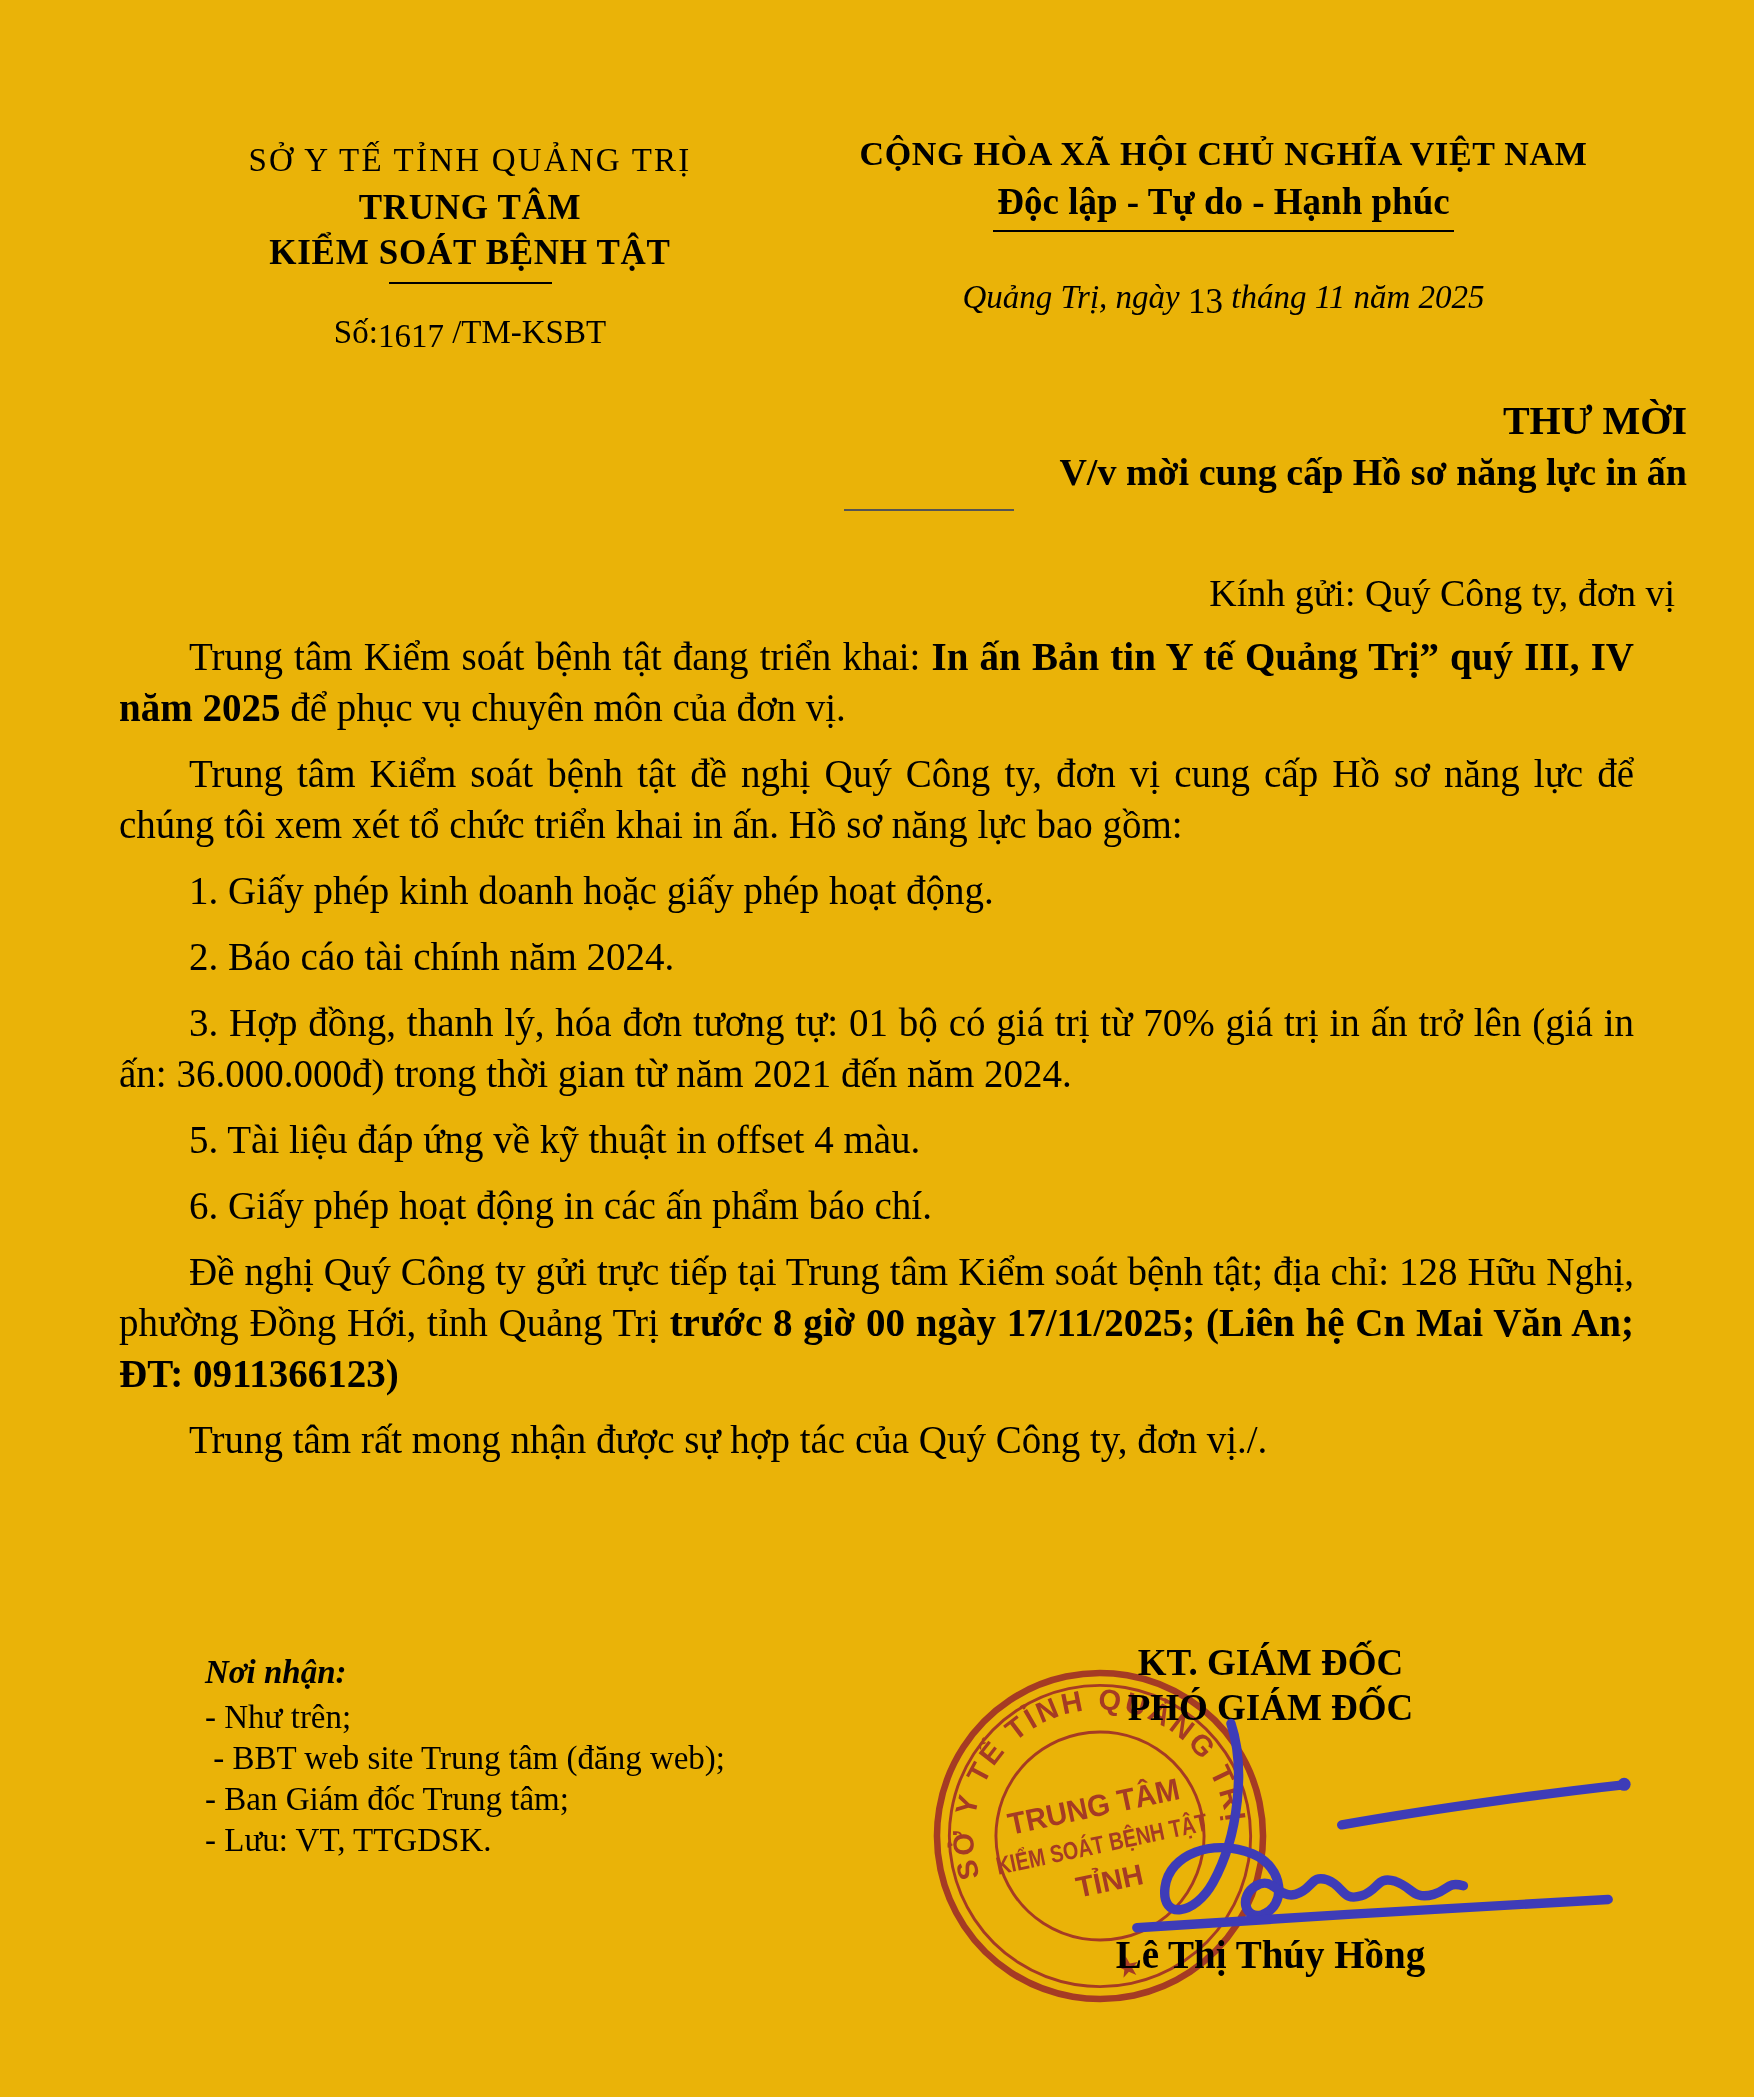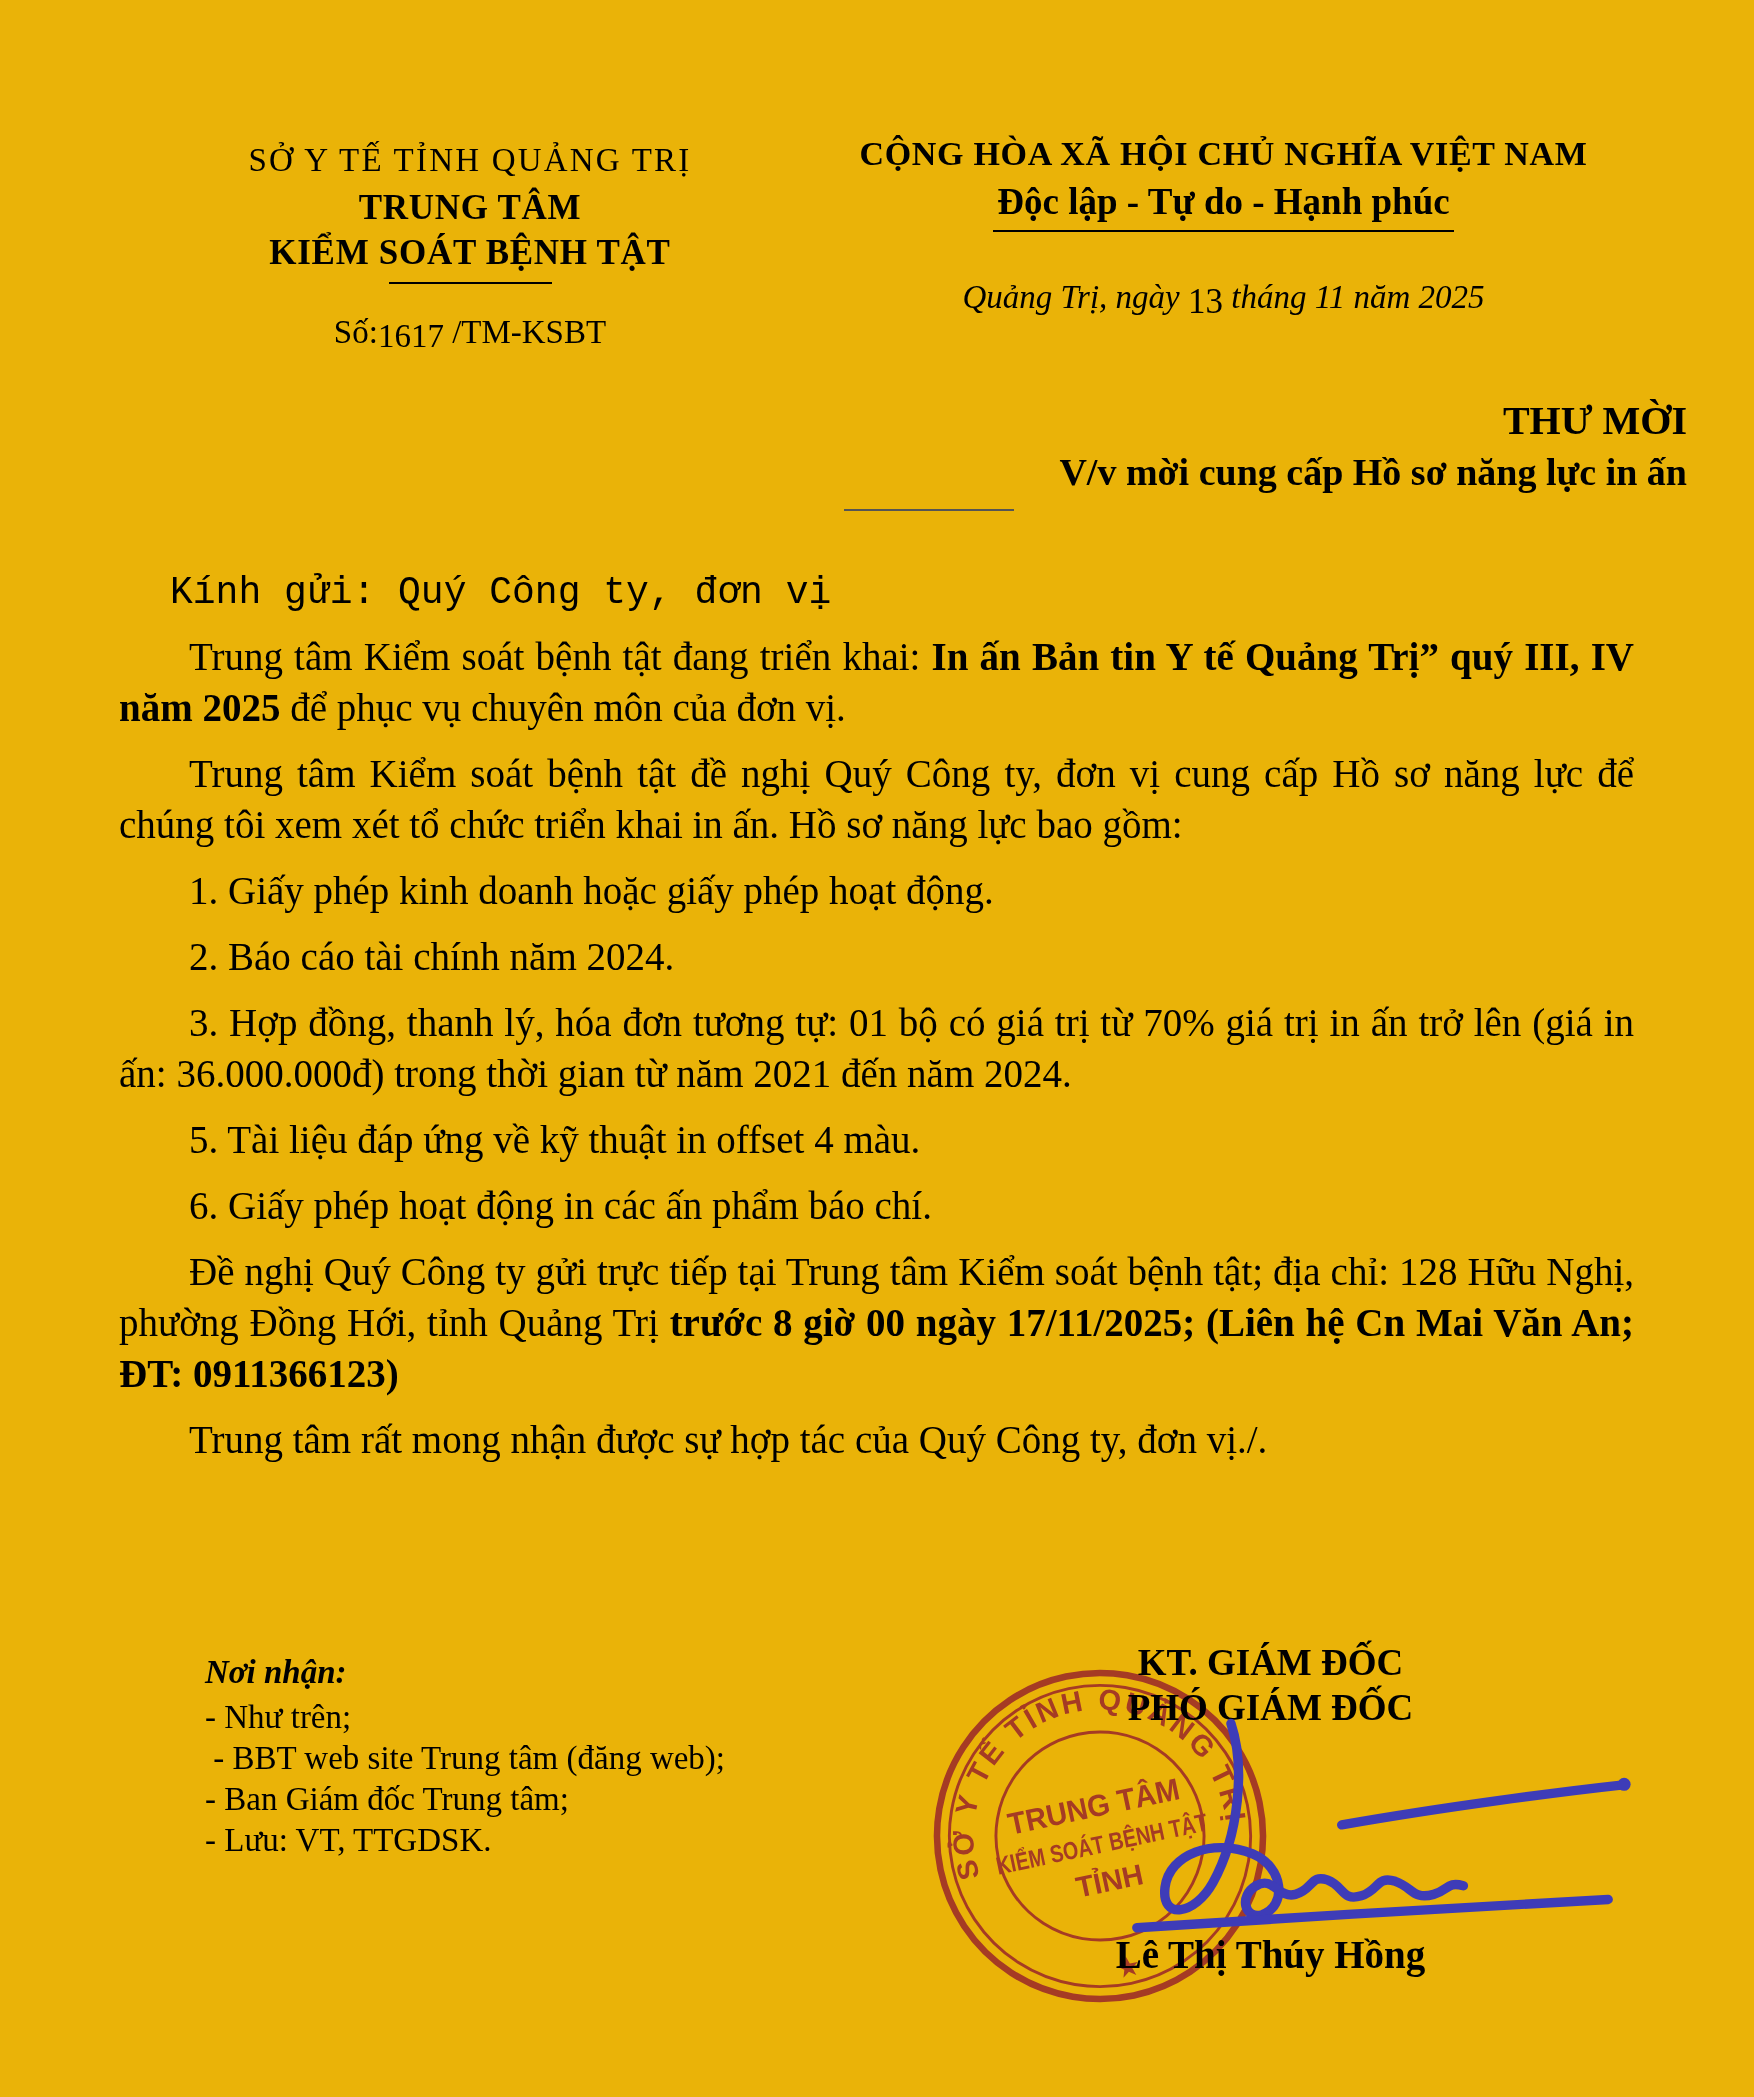--- a/index.html
+++ b/index.html
@@ -19,21 +19,21 @@
   .hr1{font-size:34px;font-weight:bold;letter-spacing:0.7px;white-space:nowrap;}
   .hr2wrap{margin-top:7.2px;}
   .hr2{display:inline-block;font-size:37px;font-weight:bold;border-bottom:2.9px solid #000;padding:0 4.3px 7.2px;text-align:center;}
   .hr-date{margin-top:45px;font-size:33px;font-style:italic;white-space:pre;}
   .hr-date .day{font-size:35px;}
   
   .title-block{position:absolute;left:170px;top:397px;width:1517px;text-align:right;}
   .t1{font-size:40px;font-weight:bold;}
   .t2{font-size:38px;font-weight:bold;margin-top:6px;}
   .t-div{width:170px;border-top:2.2px solid #555;margin:14.5px auto 0;}
-  .salutation{position:absolute;left:170px;top:571px;width:1517px;text-align:left;font-size:38px;font-family:Liberation Mono, monospace;}
+  .salutation{position:absolute;left:158px;top:571px;width:1517px;text-align:right;font-size:38px;}
   
   .body-block{position:absolute;left:119px;top:631px;width:1515px;font-size:39px;line-height:51px;text-align:justify;}
   .body-block p{margin:0 0 15px 0;text-indent:70px;}
   .b{font-weight:bold;}
   
   .footer-left{position:absolute;left:205px;top:1652px;font-size:33px;line-height:41px;}
   .fl-title{font-size:33px;font-weight:bold;font-style:italic;margin-bottom:4.3px;}
   .fl-item{white-space:pre-wrap;}
   .footer-right{position:absolute;left:876px;top:1640px;width:789px;text-align:center;z-index:2;}
   .fr1,.fr2{font-size:37px;font-weight:bold;line-height:45px;position:relative;z-index:2;}

